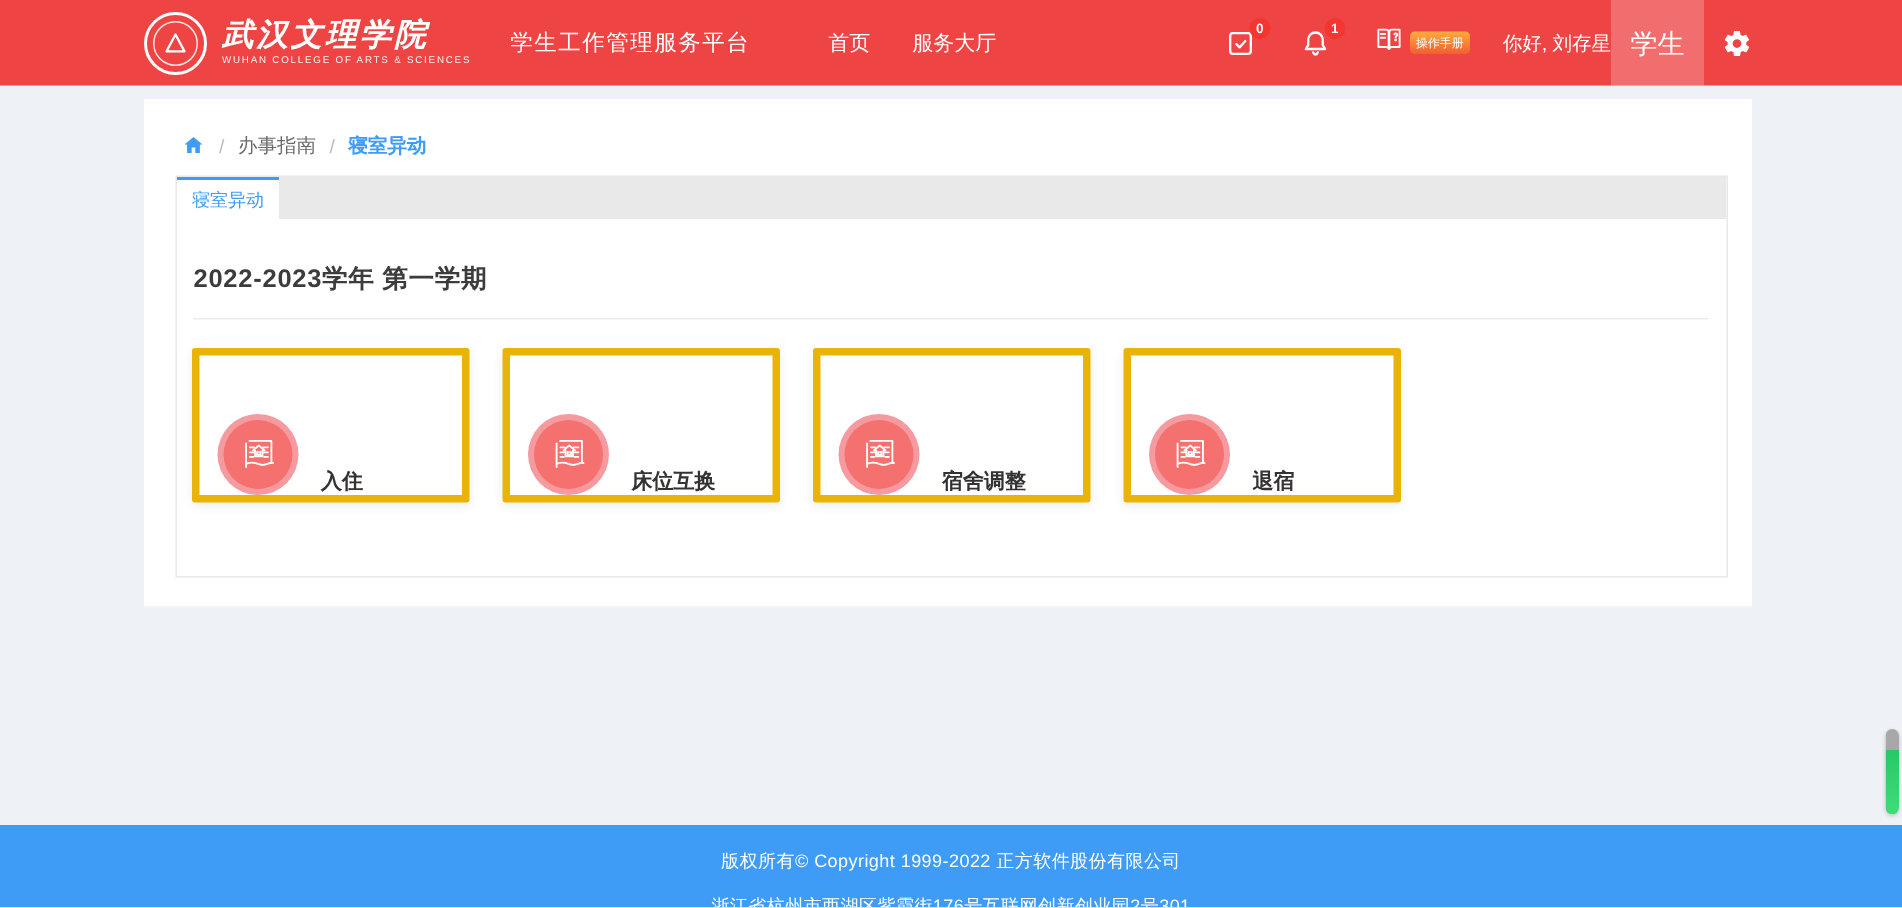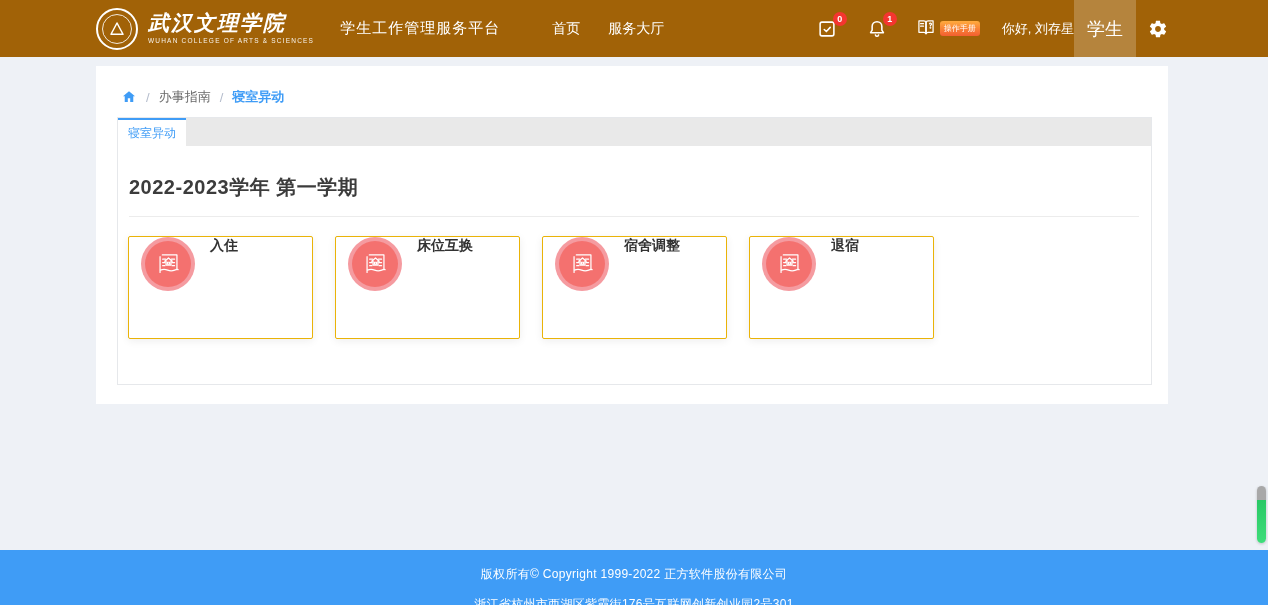--- a/index.html
+++ b/index.html
@@ -1,21 +1,21 @@
 <!DOCTYPE html>
 <html><head>
 <meta charset="utf-8">
 <style>
   * { margin:0; padding:0; box-sizing:border-box; }
   html,body { width:1268px; height:605px; }
   body { font-family:"Liberation Sans","DejaVu Sans",sans-serif; background:#eef1f6; }
   .screen { position:relative; width:1268px; height:605px; overflow:hidden; background:#eef1f6; }
 
   
-  .header { position:absolute; top:0; left:0; width:100%; height:57px; background:#a16207;
+  .header { position:absolute; top:0; left:0; width:100%; height:57px; background:#ef4444;
             display:flex; align-items:center; padding-left:96px; color:#fff; }
   .logo-wrap { display:flex; align-items:center; cursor:pointer; }
   .seal { width:42px; height:42px; border-radius:50%; border:2px solid #fff; display:flex;
           align-items:center; justify-content:center; position:relative; }
   .seal-inner { width:30px; height:30px; border:1px solid rgba(255,255,255,.85); border-radius:50%;
           display:flex; align-items:center; justify-content:center; }
   .school-text { margin-left:10px; line-height:1; }
   .school-name { font-family:"Liberation Serif","DejaVu Serif",serif; font-style:italic; font-weight:bold;
           font-size:21px; letter-spacing:2px; }
   .school-sub { font-size:6.5px; letter-spacing:1.2px; margin-top:4px; opacity:.92; }
@@ -41,26 +41,26 @@
   .bc-home { width:16px; height:16px; cursor:pointer; }
   .bc-sep { margin:0 9px; color:#b4bccc; }
   .bc-link { cursor:pointer; color:#6a6a6a; }
   .bc-current { color:#3f9cf6; font-weight:bold; cursor:pointer; }
 
   .tab-panel { margin:11px 16px 0 21px; height:268px; border:1px solid #e6e8eb; }
   .tab-bar { height:28px; background:#e9e9e9; display:flex; }
   .tab-active { width:68px; background:#fff; border-top:2px solid #3f9cf6; color:#3f9cf6;
            font-size:12px; display:flex; align-items:center; justify-content:center; cursor:pointer; }
   .panel-body { padding:0 12px 0 11px; }
-  .semester-title { margin-top:28px; font-size:20px; font-weight:bold; color:#3c3c3c; letter-spacing:.5px; }
+  .semester-title { margin-top:28px; font-size:17px; font-weight:bold; color:#3c3c3c; letter-spacing:.5px; }
   .divider { margin-top:15px; border-top:1px solid #ececec; }
 
   .cards { display:flex; gap:22px; margin-top:19px; margin-left:-1px; }
-  .service-card { width:185px; height:103px; background:#fff; border:1px solid #eab308; border-radius:2px;
-           box-shadow:0 2px 8px rgba(0,0,0,.07); display:flex; align-items:flex-start; padding-left:12px;
+  .service-card { width:185px; height:103px; background:#fff; border:5px solid #eab308; border-radius:2px;
+           box-shadow:0 2px 8px rgba(0,0,0,.07); display:flex; align-items:flex-end; padding-left:12px;
            cursor:pointer; }
   .svc-icon-ring { width:54px; height:54px; border-radius:50%; background:#f59ba0; display:flex;
            align-items:center; justify-content:center; flex:none; }
   .svc-icon { width:46px; height:46px; border-radius:50%; background:#f4716f; display:flex;
            align-items:center; justify-content:center; }
   .svc-label { margin-left:15px; font-size:14px; font-weight:bold; color:#333; }
 
   
   .footer { position:absolute; left:0; bottom:0; width:100%; height:55px; background:#3f9cf6;
            color:#fff; text-align:center; font-size:12px; padding-top:16px; }

